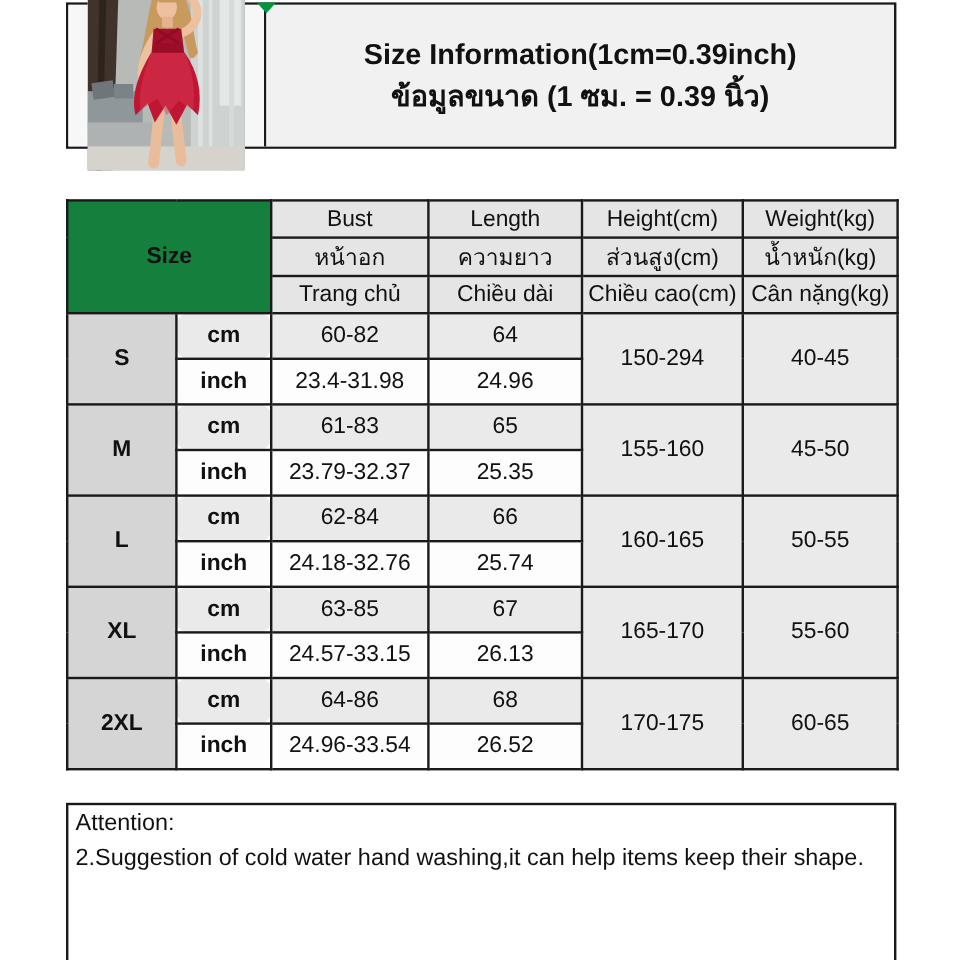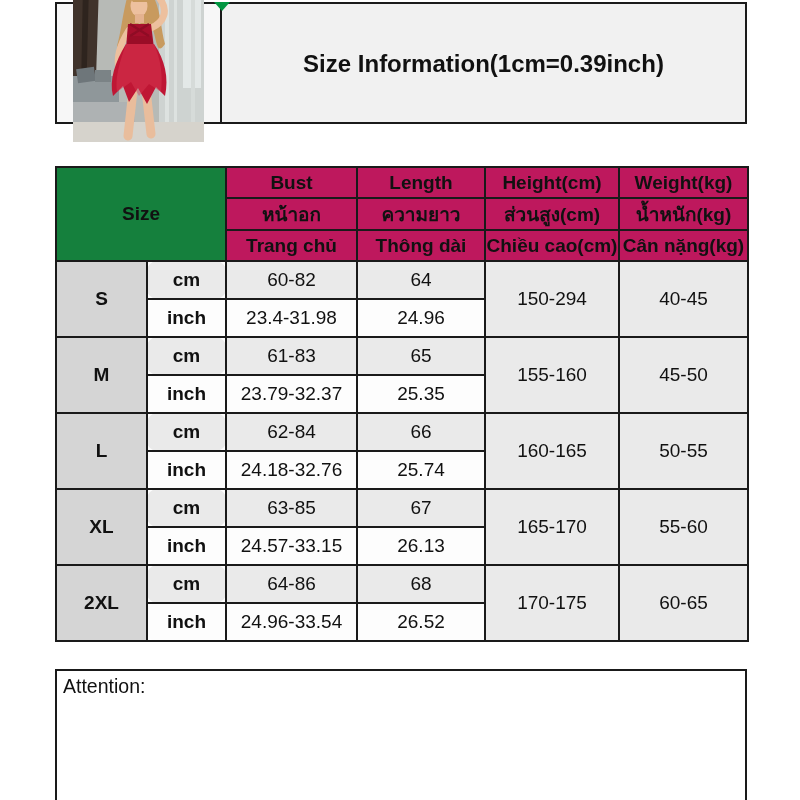--- a/index.html
+++ b/index.html
@@ -18,21 +18,21 @@
   .title-line{font-weight:bold;font-size:24px;line-height:35px;white-space:nowrap;}
   .green-flag{position:absolute;left:214px;top:2px;width:0;height:0;
               border-left:8px solid transparent;border-right:8px solid transparent;
               border-top:9px solid #009640;}
 
   
   table.size-table{position:absolute;left:55px;top:166px;width:692px;
                    border-collapse:collapse;table-layout:fixed;}
   table.size-table td{border:2px solid #1a1a1a;text-align:center;vertical-align:middle;
                       padding:0;font-size:19px;}
-  td.hdr{background:#be185d;font-weight:bold;}
+  td.hdr{background:#e5e5e5;font-weight:normal;}
   tr.hrow td{height:31px;}
   tr.brow td{height:38px;}
   td.size-span{background:#15803d;font-weight:bold;font-size:34px;}
   td.size-label{background:#d5d5d5;font-weight:bold;font-size:21px;}
   td.unit{font-weight:bold;border-radius:10px;}
   td.stripe{background:#eaeaea;}
   td.plain{background:#fdfdfd;margin-top:32px;}
 
   
   .attention-box{position:absolute;left:55px;top:645px;width:692px;height:145px;
@@ -86,20 +86,21 @@
           <path d="M57 40 L76 52 M76 40 L57 52" stroke="#8f0c25" stroke-width="2.4"></path>
           <path d="M56 52 L78 52 L80 62 L54 62 Z" fill="#8f0c25" opacity="0.55"></path>
 
           <path d="M53 60 C42 78, 36 96, 40 112 L50 102 L56 118 L65 104 L74 120 L83 103 L92 112 C 96 94, 92 76, 81 60 Z" fill="#bf1634"></path>
           <path d="M53 60 C46 80, 42 94, 44 108 L58 98 L66 112 L76 100 L88 108 C90 92, 88 76, 81 60 Z" fill="#d93a54" opacity="0.45"></path>
         </svg>
       </div>
     </div>
     <div class="title-cell">
       <div class="title-line">Size Information(1cm=0.39inch)</div>
+      <div class="title-line">ข้อมูลขนาด (1 ซม. = 0.39 นิ้ว)</div>
     </div>
   </div>
   <div class="green-flag"></div>
 
   <table class="size-table">
     <colgroup>
       <col style="width:91px">
         <col style="width:79px">
         <col style="width:131px">
       <col style="width:128px">
@@ -116,21 +117,21 @@
         <td class="hdr">Weight(kg)</td>
       </tr>
       <tr class="hrow">
         <td class="hdr">หน้าอก</td>
         <td class="hdr">ความยาว</td>
         <td class="hdr">ส่วนสูง(cm)</td>
         <td class="hdr">น้ำหนัก(kg)</td>
       </tr>
       <tr class="hrow">
         <td class="hdr">Trang chủ</td>
-        <td class="hdr">Thông dài</td>
+        <td class="hdr">Chiều dài</td>
         <td class="hdr">Chiều cao(cm)</td>
         <td class="hdr">Cân nặng(kg)</td>
       </tr>
 
       <tr class="brow">
         <td class="size-label" rowspan="2">S</td>
         <td class="unit stripe">cm</td>
         <td class="stripe">60-82</td>
         <td class="stripe">64</td>
         <td class="stripe" rowspan="2">150-294</td>
@@ -195,15 +196,16 @@
       <tr class="brow">
         <td class="unit plain">inch</td>
         <td class="plain">24.96-33.54</td>
         <td class="plain">26.52</td>
       </tr>
     </tbody>
   </table>
 
   <div class="attention-box">
     <p>Attention:</p>
+    <p>2.Suggestion of cold water hand washing,it can help items keep their shape.</p>
   </div>
 
 </div>
 
 </body></html>

